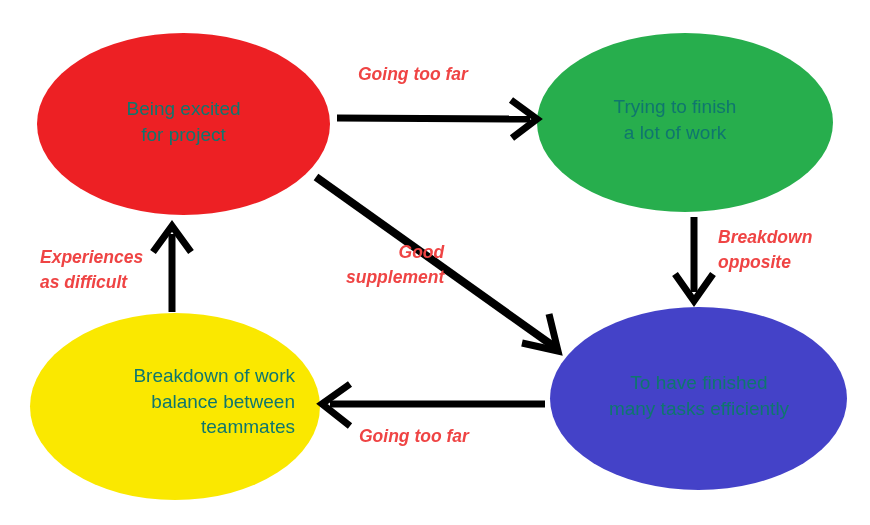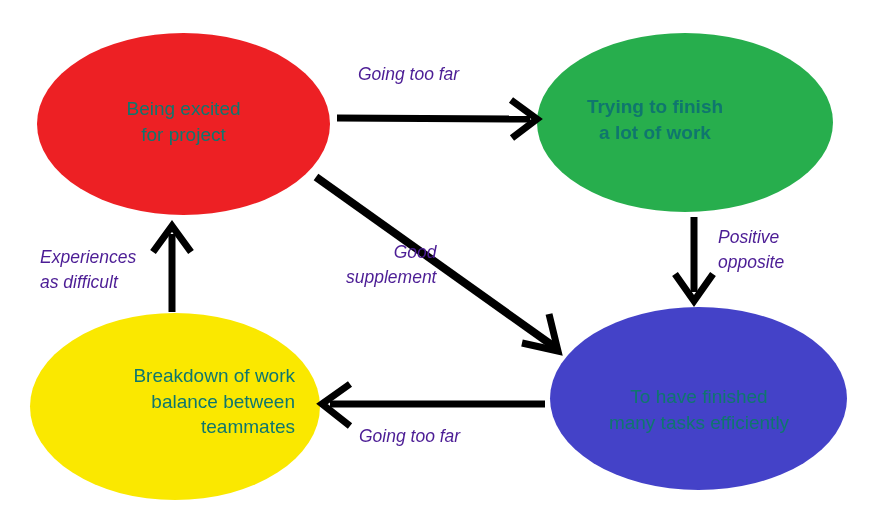--- a/index.html
+++ b/index.html
@@ -28,26 +28,27 @@
     color: #0f766e;
     font-family: "Liberation Sans", sans-serif;
     font-size: 19px;
     line-height: 1.35;
     text-align: center;
     white-space: pre-line;
     pointer-events: none;
   }
   .edge-label {
     position: absolute;
-    color: #4c1d95;
+    color: #ef4444;
     font-family: "Liberation Sans", sans-serif;
     font-size: 17.5px;
     font-style: italic;
     line-height: 1.45;
     white-space: pre-line;
+    font-weight: bold;
   }
 </style>
 </head>
 <body>
 
 <div id="canvas" style="background: rgb(255, 255, 255);">
 
   <svg id="diagram-svg" viewBox="0 0 870 525">
 
     <ellipse cx="183.5" cy="124" rx="146.5" ry="91" fill="#ED2024"></ellipse>
@@ -81,33 +82,33 @@
     <g>
       <path d="M 172 312 L 172 234" stroke="#000000" stroke-width="7" fill="none" stroke-linecap="butt"></path>
       <path d="M 153 252 L 172 226 L 191 252" stroke="#000000" stroke-width="7" fill="none" stroke-linecap="butt" stroke-linejoin="miter"></path>
     </g>
 
   </svg>
 
   <div class="node-label" style="left:63px; top:96px; width:241px;">Being excited
 for project</div>
 
-  <div class="node-label" style="left:535px; top:94px; width:240px;font-weight:bold;">Trying to finish
+  <div class="node-label" style="left:555px; top:94px; width:240px;">Trying to finish
 a lot of work</div>
 
   <div class="node-label" style="left:55px; top:363px; width:240px;text-align:right;">Breakdown of work
 balance between
 teammates</div>
 
-  <div class="node-label" style="left:575px; top:384px; width:248px;">To have finished
+  <div class="node-label" style="left:575px; top:370px; width:248px;">To have finished
 many tasks efficiently</div>
 
   <div class="edge-label" style="left:358px; top:62px;">Going too far</div>
 
-  <div class="edge-label" style="left:718px; top:225px;">Positive
+  <div class="edge-label" style="left:718px; top:225px;">Breakdown
 opposite</div>
 
   <div class="edge-label" style="left:346px; top:240px;text-align:right;">Good
 supplement</div>
 
   <div class="edge-label" style="left:359px; top:424px;">Going too far</div>
 
   <div class="edge-label" style="left:40px; top:245px;">Experiences
 as difficult</div>
 

